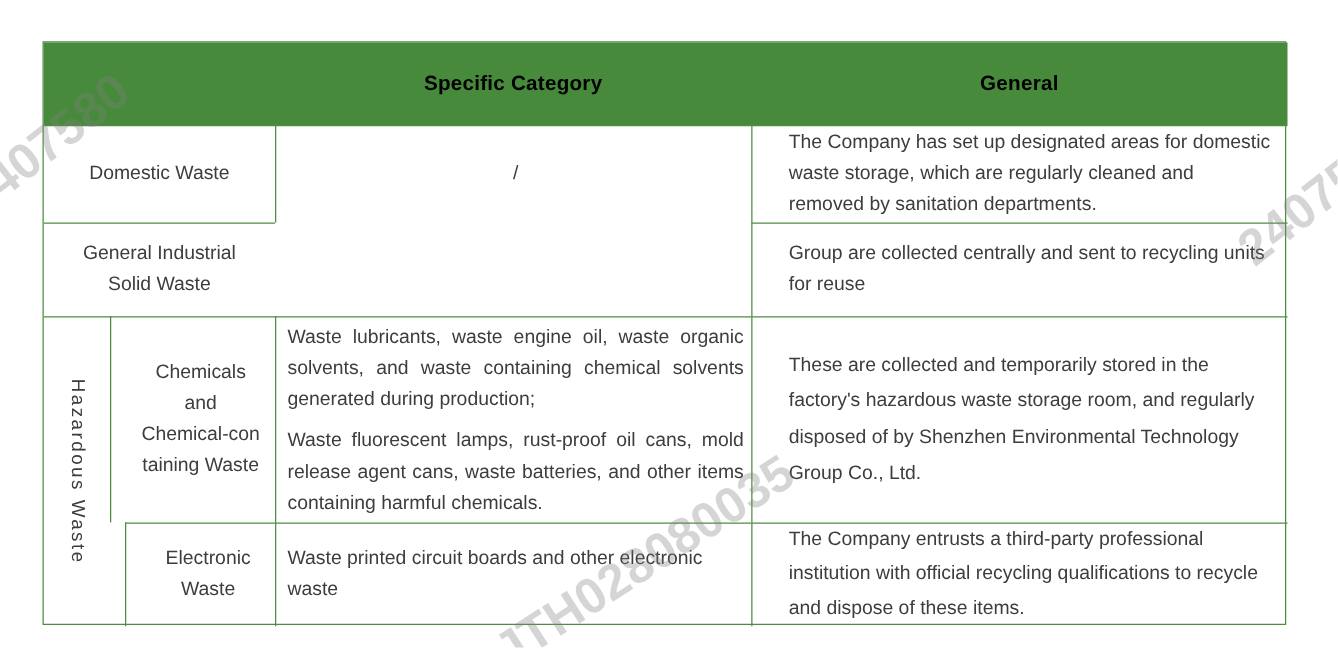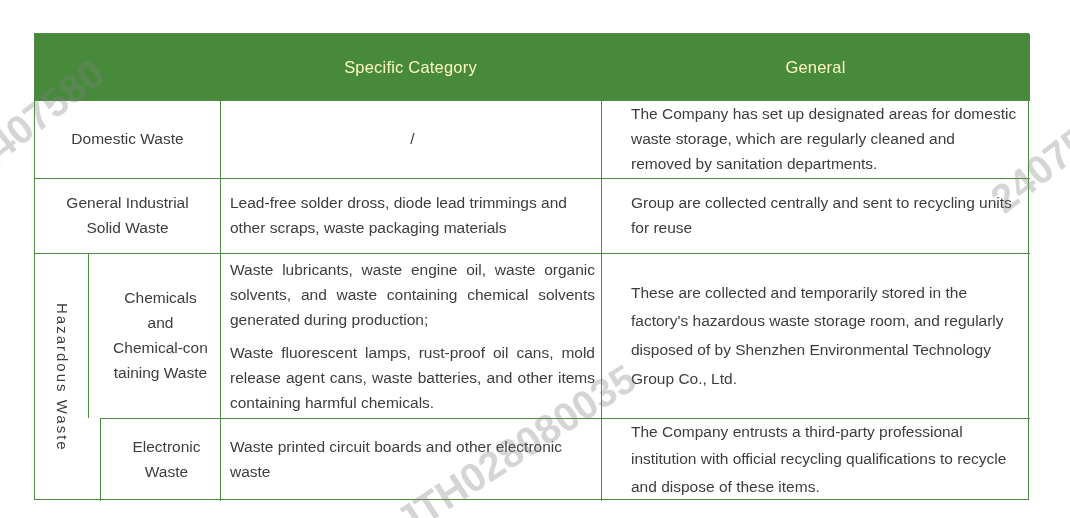--- a/index.html
+++ b/index.html
@@ -24,21 +24,21 @@
     line-height:1.6;
   }
   .header-bar{
     grid-column:1/5;grid-row:1;
     background:var(--green);
     display:grid;
     grid-template-columns:185px 381px 429px;
     align-items:center;
   }
   .header-label{
-    color:#fef9c3;font-size:16.5px;font-weight:400;text-align:center;letter-spacing:.2px;
+    color:#000000;font-size:16.5px;font-weight:700;text-align:center;letter-spacing:.2px;
   }
   .hl-spec{grid-column:2;}
   .hl-disp{grid-column:3;}
 
   .cell{
     display:flex;align-items:center;
     border-top:1px solid var(--border);
     overflow:hidden;
   }
   .bl{border-left:1px solid var(--border);padding-left:12px;}
@@ -88,21 +88,20 @@
       <div class="header-label hl-spec">Specific Category</div>
       <div class="header-label hl-disp">General</div>
     </div>
 
     <div class="cell center c-dom-cat">Domestic Waste</div>
     <div class="cell bl spec c-dom-spec">/</div>
     <div class="cell bl disp c-dom-disp">The Company has set up designated areas for domestic waste storage, which are regularly cleaned and removed by sanitation departments.</div>
 
     <div class="cell center c-gen-cat">General Industrial
 Solid Waste</div>
-    <div class="cell bl spec c-gen-spec">Lead-free solder dross, diode lead trimmings and other scraps, waste packaging materials</div>
     <div class="cell bl disp c-gen-disp">Group are collected centrally and sent to recycling units for reuse</div>
 
     <div class="cell center c-haz-lab">
       <span class="vertical-label">Hazardous Waste</span>
     </div>
 
     <div class="cell bl center c-chem-cat">Chemicals
 and
 Chemical-con
 taining Waste</div>

